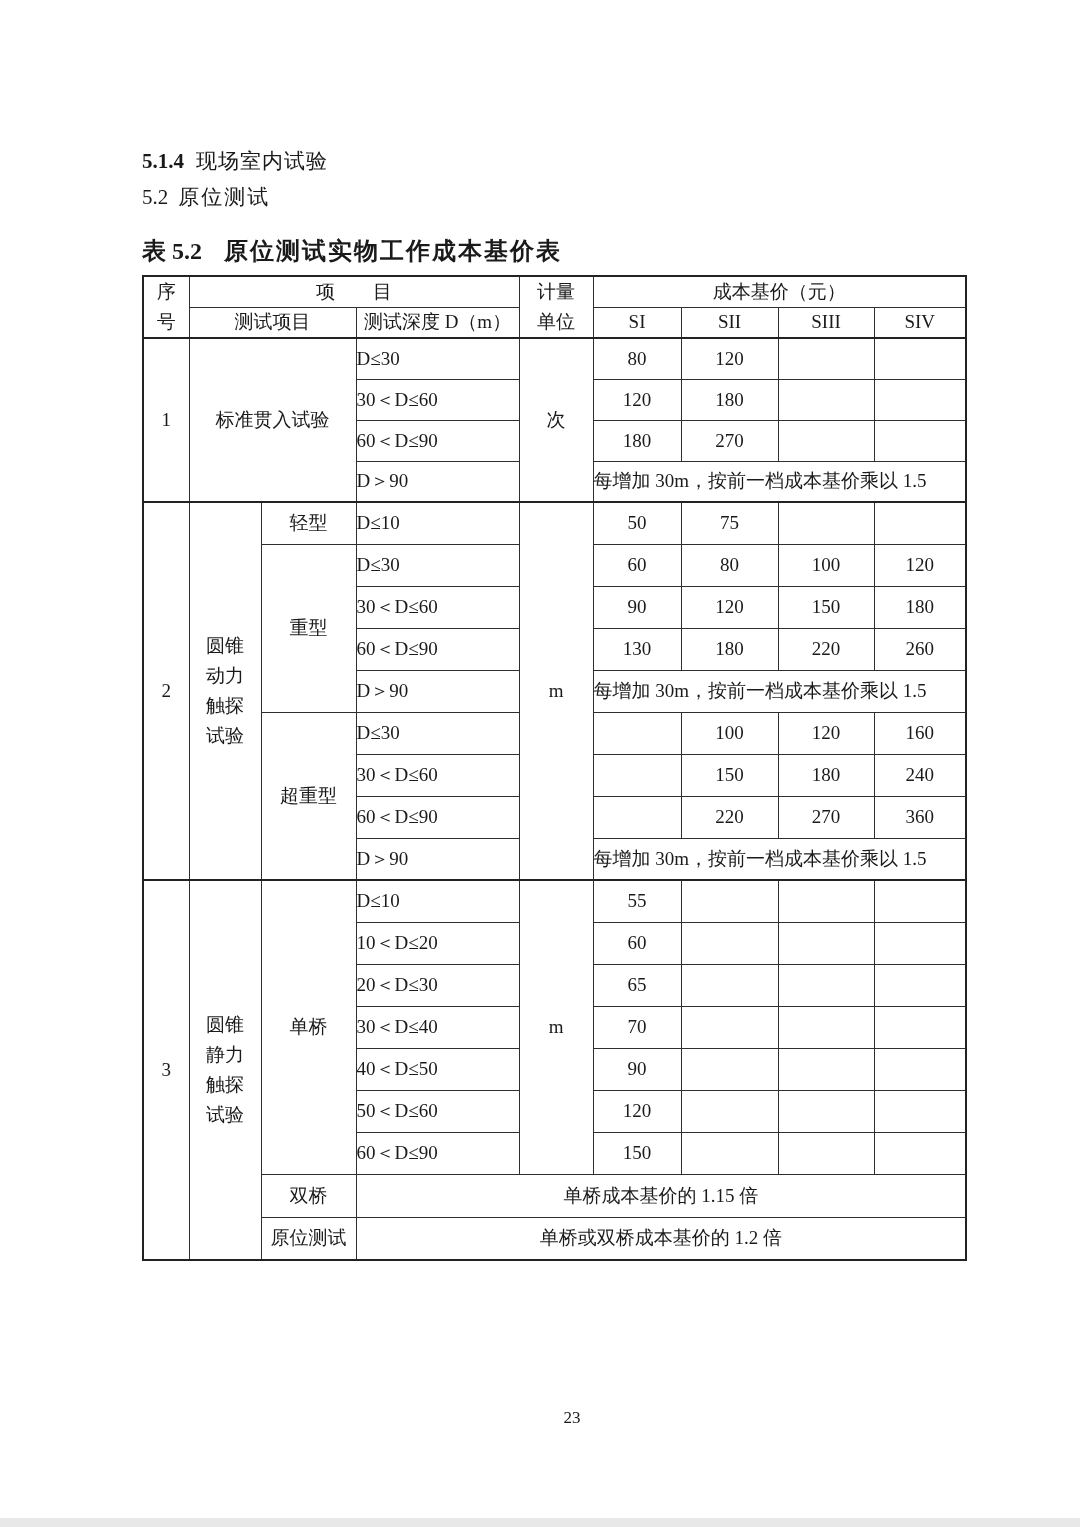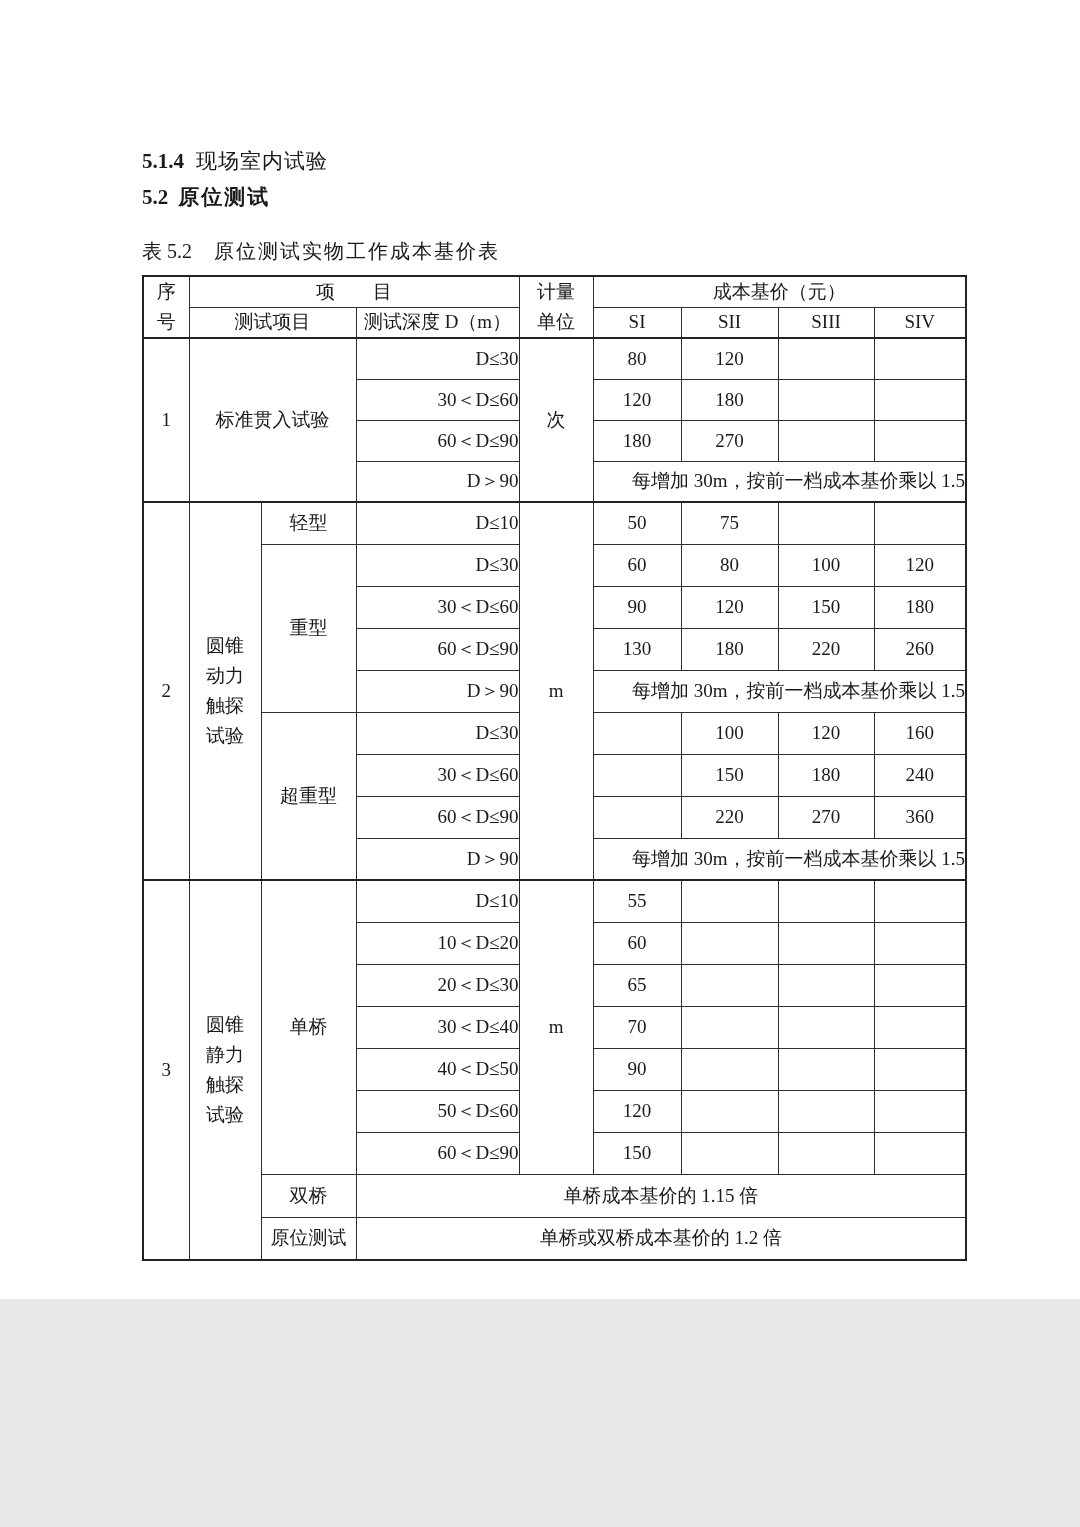--- a/index.html
+++ b/index.html
@@ -1,36 +1,36 @@
 <!DOCTYPE html>
 <html><head>
 <meta charset="utf-8">
 <style>
   html,body{margin:0;padding:0;background:#e8e8e8;}
   .page{
     position:relative;
-    width:1080px;height:1299px;
+    width:1080px;height:1518px;
     background:#ffffff;
     margin:0 auto;
     font-family:"Liberation Serif","DejaVu Serif",serif;
     color:#1a1a1a;
     overflow:hidden;
   }
   .content{position:absolute;left:142px;top:148px;width:818px;}
   .h-sub{font-size:21px;line-height:26px;margin:0;font-weight:normal;}
   .h-sub .num{font-weight:bold;margin-right:12px;}
   .h-sub .ttl{font-weight:normal;letter-spacing:1px;}
   .para{
     font-size:20px;line-height:50px;margin:13px 0 0 0;
     text-align:justify;text-indent:2em;letter-spacing:3px;
   }
-  .h-sec{font-size:21px;line-height:26px;margin:10px 0 0 0;font-weight:bold;}
+  .h-sec{font-size:21px;line-height:26px;margin:10px 0 0 0;font-weight:normal;}
   .h-sec .num{margin-right:10px;}
   .h-sec .ttl{letter-spacing:2px;}
-  .caption{font-size:20px;line-height:26px;margin:28px 0 0 0;font-weight:normal;}
+  .caption{font-size:24px;line-height:26px;margin:28px 0 0 0;font-weight:bold;}
   .caption .ttl{margin-left:22px;letter-spacing:2px;}
   table.cost{
     margin-top:11px;
     border-collapse:collapse;
     table-layout:fixed;
     width:823px;
     border:2px solid #222222;
   }
   table.cost td{
     border:1px solid #2f2f2f;
@@ -38,23 +38,23 @@
     padding:0;
     vertical-align:middle;
     overflow:hidden;
   }
   tr.hrow{height:30px;}
   tbody tr{height:42px;}
   tr.r41{height:41px;}
   tr.r43{height:43px;margin-top:31px;}
   tr.sec td{border-top:2px solid #222222;}
   td.c{text-align:center;}
-  td.l{text-align:right;padding-left:12px;}
+  td.l{text-align:left;padding-left:12px;}
   td.sub{text-align:center;padding-left:8px;}
-  td.note{text-align:right;white-space:nowrap;font-size:18px;}
+  td.note{text-align:left;white-space:nowrap;font-size:18px;}
   td.lnote{text-align:center;padding-left:14px;white-space:nowrap;}
   .pre{white-space:pre-line;line-height:30px;}
   .pagenum{
     position:absolute;left:0;top:1408px;width:100%;
     text-align:center;font-size:17px;padding-left:32px;
   }
 </style>
 </head>
 <body>
 

